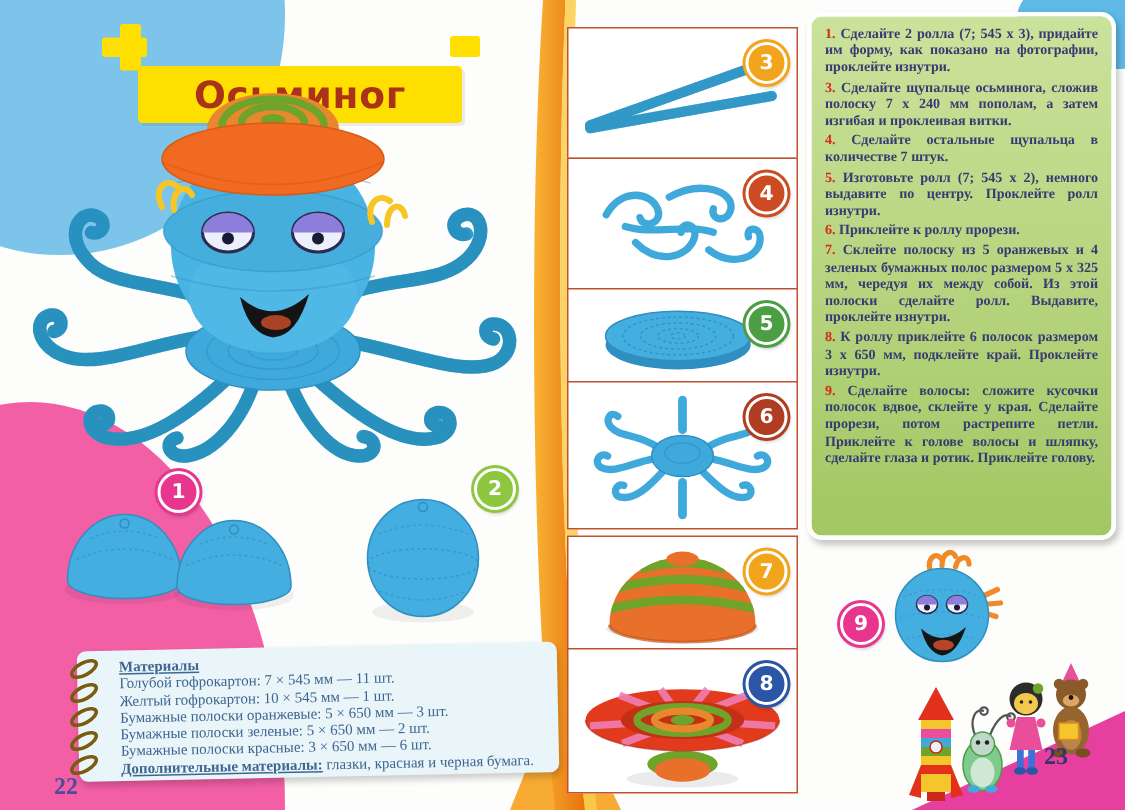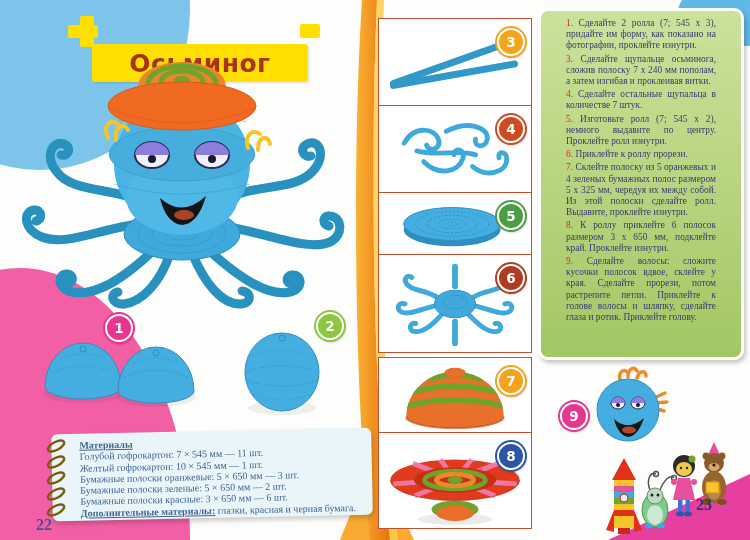--- a/index.html
+++ b/index.html
@@ -29,21 +29,21 @@
   .stepbox{position:absolute;left:378px;width:154px;background:#fff;
            border:1px solid #C0502F;box-sizing:border-box;}
   .stepbox svg{position:absolute;left:0;top:0;width:100%;height:100%;}
   .stepbox .badge{position:absolute;right:6px;top:9px;}
   
   .panel{left:538px;top:8px;width:206px;height:352px;box-sizing:border-box;
          background:linear-gradient(180deg,var(--g1,#CBE29B),var(--g2,#A3C763));
          border:3px solid #fff;border-radius:10px;
          box-shadow:2px 3px 4px rgba(0,0,0,.22);padding:7px 9px 5px;}
   .step{font-family:"Liberation Serif",serif;font-size:9.4px;line-height:11.2px;
-        color:var(--tc,#3A3A72);margin:0 16px 2px;text-align:justify;font-weight:normal;}
+        color:var(--tc,#3A3A72);margin:0 0 2px;text-align:justify;font-weight:bold;}
   .step .n{color:var(--numc,#D42A20);}
   
   .mat-card{left:52px;top:431px;width:320px;height:87px;background:#EAF5FA;border-radius:6px;
             transform:rotate(-1.2deg);box-shadow:1px 3px 5px rgba(0,0,0,.2);
             padding:6px 8px 4px 28px;box-sizing:border-box;
             font-family:"Liberation Serif",serif;color:#3E6690;font-size:10px;line-height:11.3px;}
   .mat-h{font-weight:bold;text-decoration:underline;}
   .mat-extra .lbl{font-weight:bold;text-decoration:underline;}
   .pagenum{font-weight:bold;font-size:16px;font-family:"Liberation Serif",serif;}
   .pn-left{left:36px;top:516px;color:#4C4C9C;}

